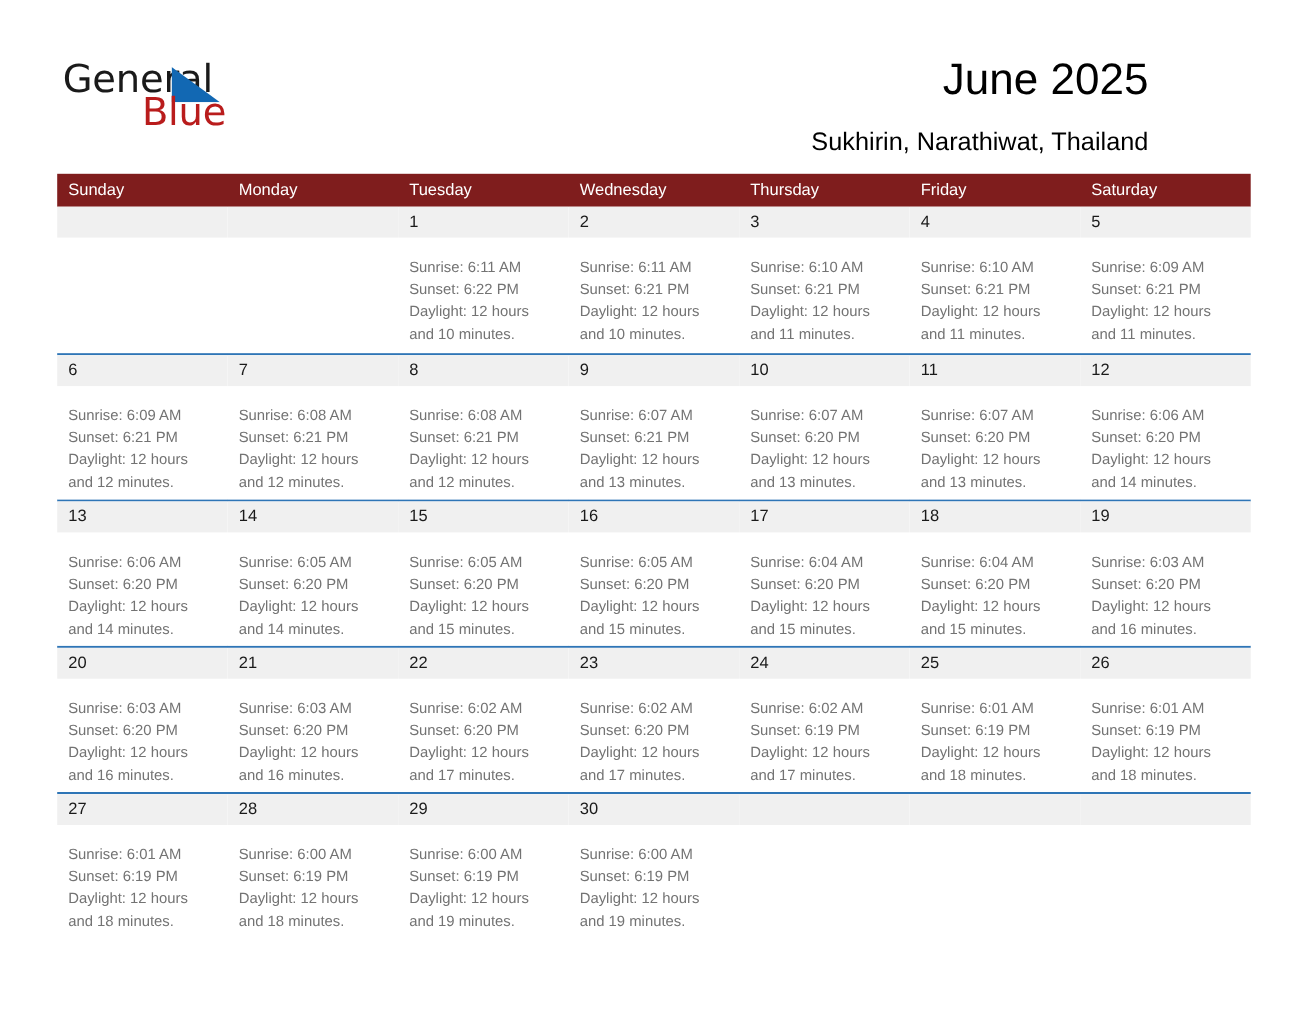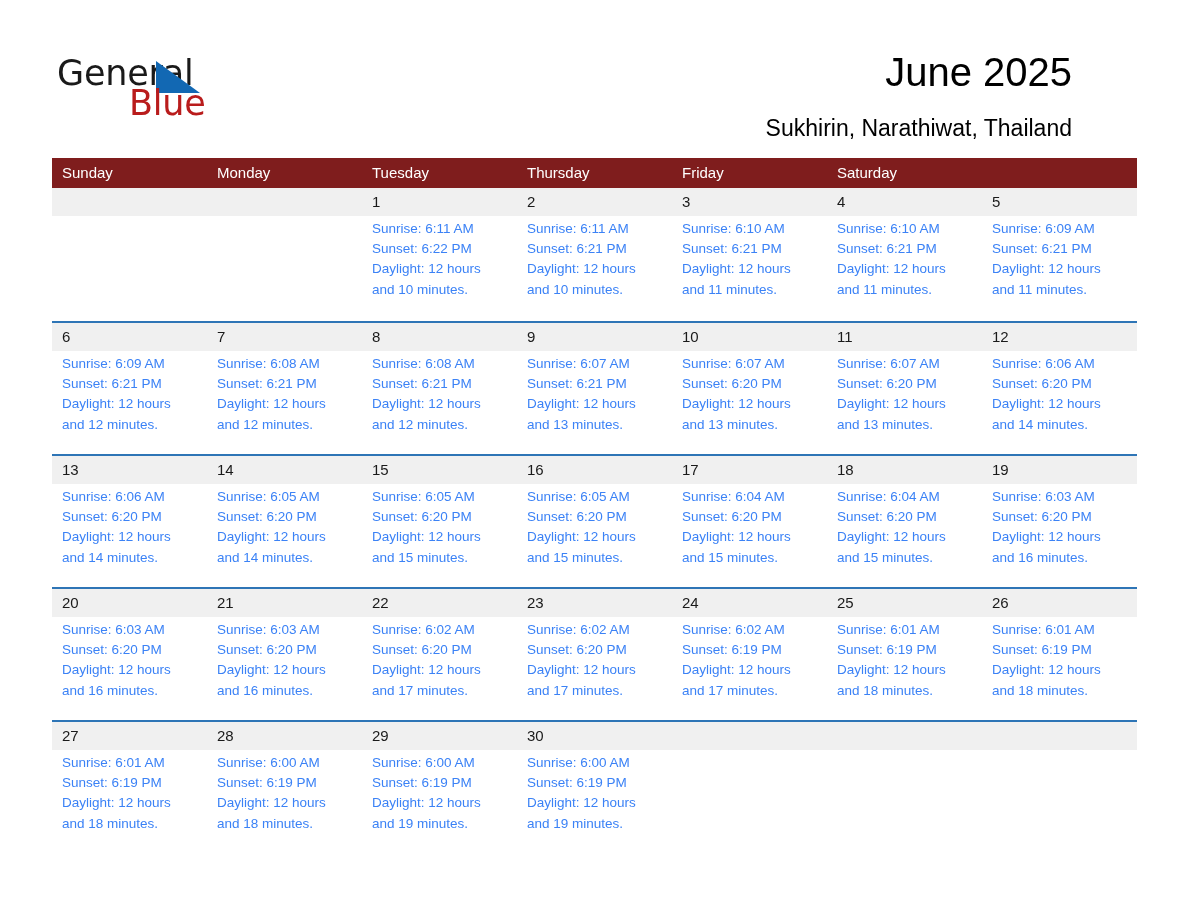--- a/index.html
+++ b/index.html
@@ -21,21 +21,20 @@
     box-sizing: border-box;
   }
 
   
   .header {
     position: absolute;
     left: 0;
     top: 0;
     width: 1096px;
     height: 152px;
-    padding-left: 28px;
   }
   .logo {
     position: absolute;
     left: 57px;
     top: 54px;
     width: 230px;
     height: 70px;
   }
   .logo-general {
     position: absolute;
@@ -137,24 +136,24 @@
     display: flex;
     align-items: center;
   }
   .daynum {
     font-size: 15px;
     line-height: 18px;
     color: #1a1a1a;
     font-weight: 400;
   }
   .dayinfo {
-    padding: 3px 10px 0 10px;
+    padding: 17px 10px 0 10px;
     font-size: 13.5px;
     line-height: 20.2px;
-    color: #3b82f6;
+    color: #737373;
   }
   .dayinfo div {
     white-space: nowrap;
   }
   .dayinfo .wrapline {
     white-space: normal;
   }
 </style>
 </head>
 <body>
@@ -175,20 +174,21 @@
 
     <div class="title">June 2025</div>
     <div class="subtitle">Sukhirin, Narathiwat, Thailand</div>
   </div>
 
   <div class="calendar">
     <div class="cal-head">
       <div class="hcell">Sunday</div>
       <div class="hcell">Monday</div>
       <div class="hcell">Tuesday</div>
+      <div class="hcell">Wednesday</div>
       <div class="hcell">Thursday</div>
       <div class="hcell">Friday</div>
       <div class="hcell">Saturday</div>
     </div>
 
     <div id="weeks-container">
         <div class="week">
           <div class="daycell">
             <div class="daynum-band">
               <span class="daynum"></span>

